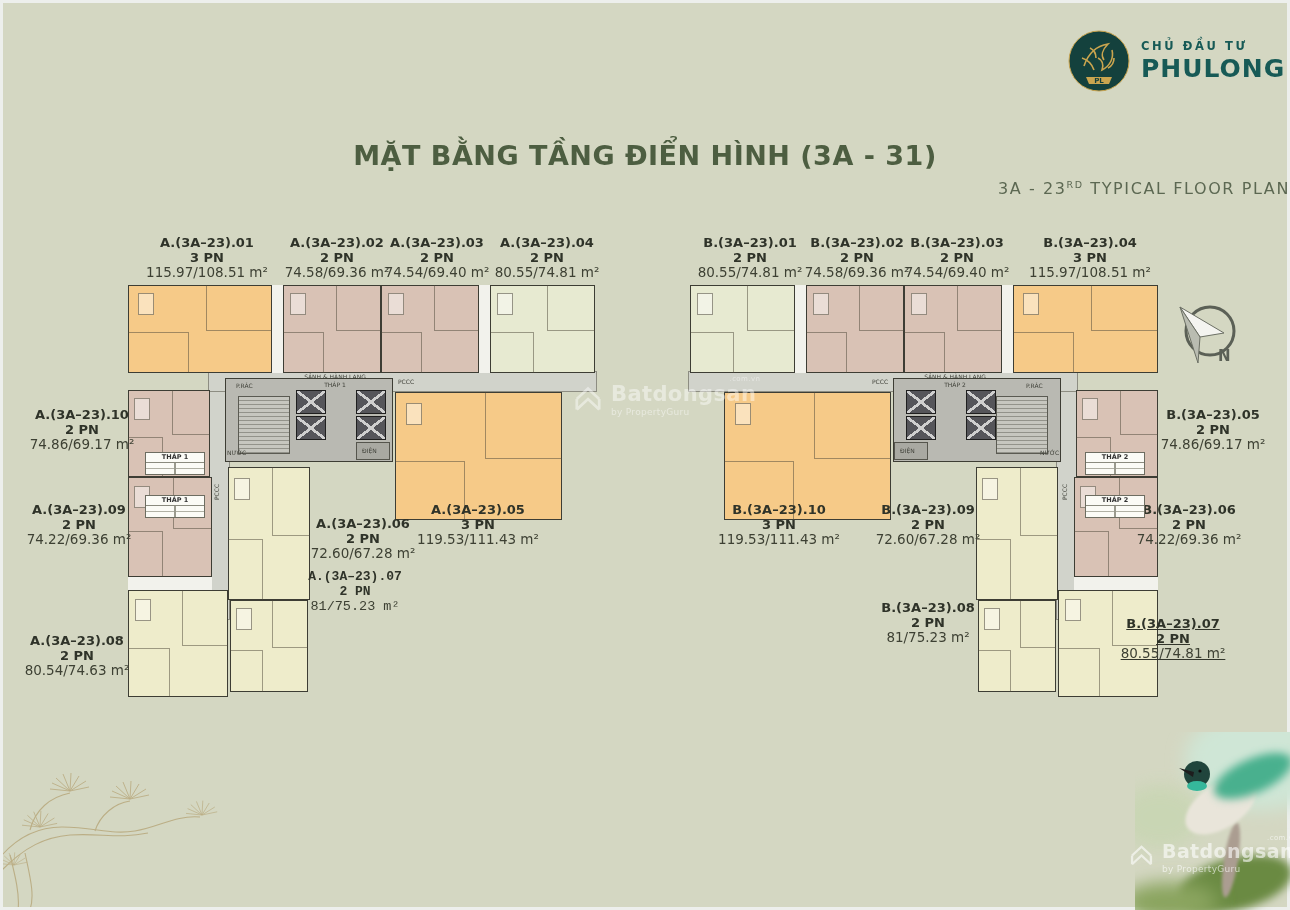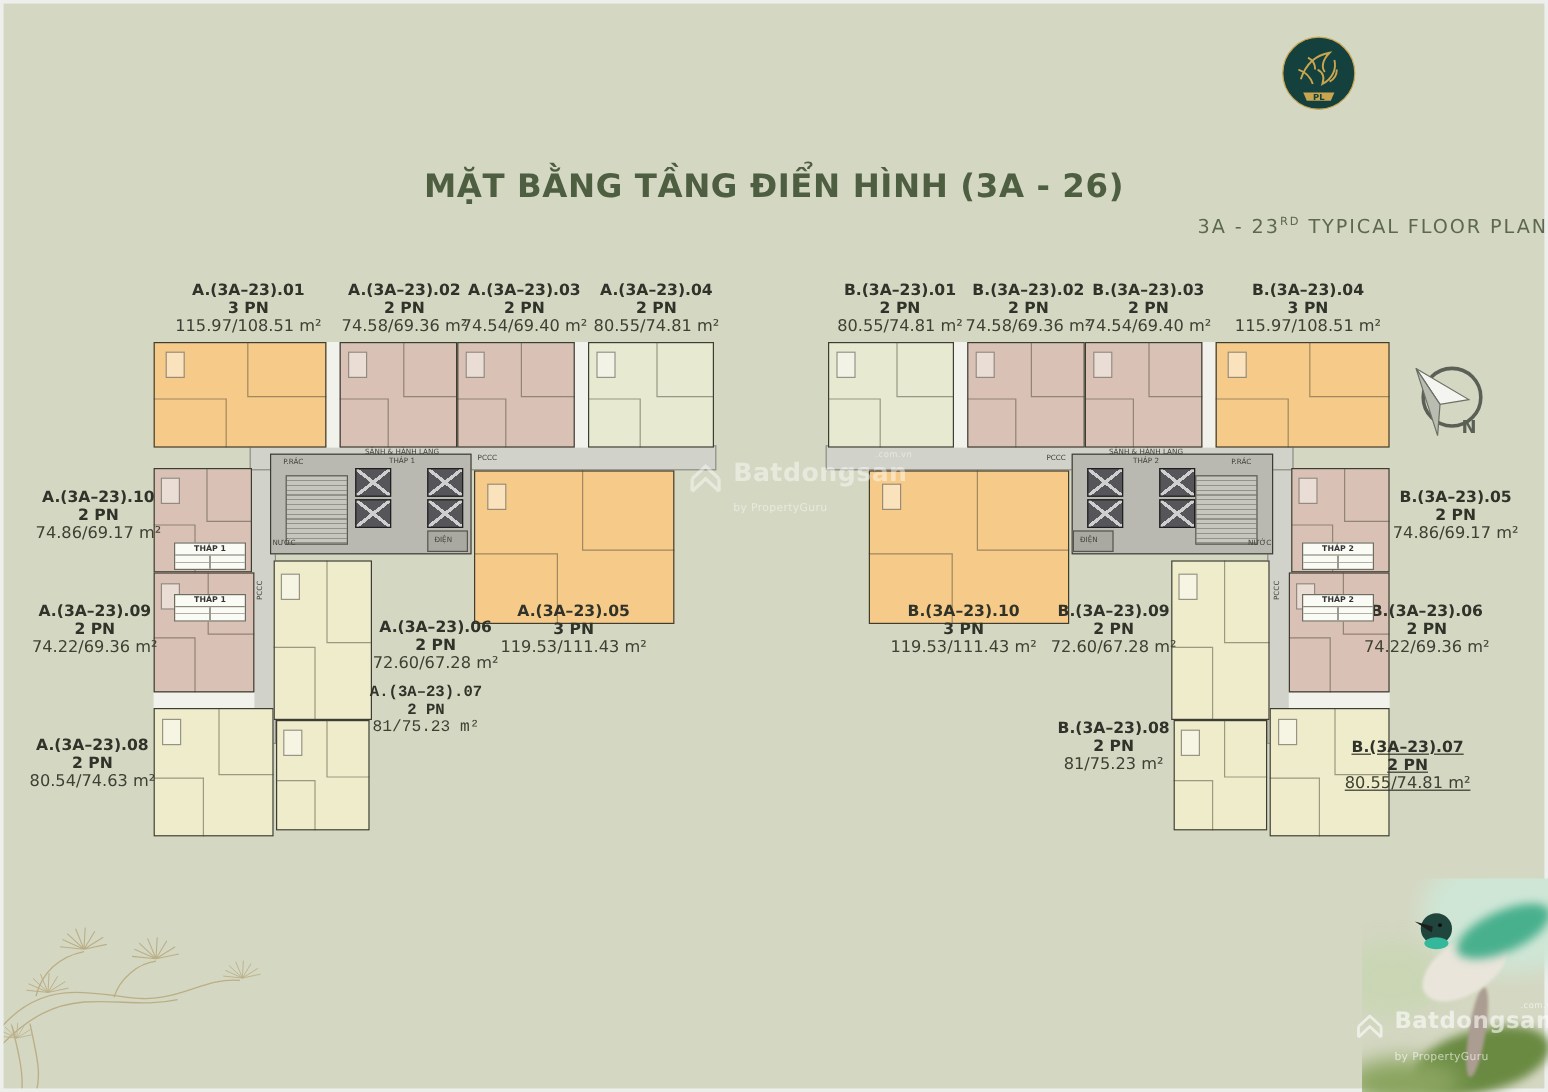--- a/index.html
+++ b/index.html
@@ -59,21 +59,21 @@
 
   
   .compass{position:absolute;left:1168px;top:293px;z-index:3}
 
   
   .wm{position:absolute;display:flex;align-items:flex-start;gap:7px;pointer-events:none}
   .wm-center{left:572px;top:383px;opacity:.45;z-index:4}
   .wm-br{left:1128px;top:842px;opacity:.6;z-index:8}
   .wm-txt{position:relative;color:#fff}
   .wm-brand{font-size:21px;font-weight:bold;letter-spacing:.4px;line-height:1.05}
-  .wm-by{font-size:9px;margin-top:14px;letter-spacing:.3px}
+  .wm-by{font-size:9px;margin-top:2px;letter-spacing:.3px}
   .wm-domain{position:absolute;top:-8px;right:-4px;font-size:7px;letter-spacing:.4px}
   .wm-br .wm-brand{font-size:19px}
 
   
   .pine{position:absolute;left:0;bottom:0;z-index:1}
   .bird{position:absolute;right:0;bottom:0;z-index:7}
   .frame{position:absolute;inset:0;border:3px solid #edefec;pointer-events:none;z-index:6}
 </style>
 </head>
 <body>
@@ -111,23 +111,27 @@
     <g stroke="#caa54f" stroke-width="1.6" fill="none">
       <path d="M16,36 C 20,24 28,16 40,14 C 34,20 33,26 36,30"></path>
       <path d="M44,20 C 46,28 42,36 34,40 C 36,34 34,30 30,28"></path>
       <path d="M14,28 C 20,30 24,34 26,40"></path>
       <path d="M22,18 C 26,20 28,24 28,28"></path>
       <path d="M40,38 C 44,36 46,32 46,28"></path>
     </g>
     <path d="M18,47 L44,47 L41,54 L21,54 Z" fill="#caa54f"></path>
     <text x="31" y="53" text-anchor="middle" font-size="7" font-weight="bold" fill="#14413d">PL</text>
   </svg>
+  <div class="logo-text">
+    <div class="logo-l1">CHỦ ĐẦU TƯ</div>
+    <div class="logo-l2">PHULONG</div>
+  </div>
 </div>
 
-<div class="page-title">MẶT BẰNG TẦNG ĐIỂN HÌNH (3A - 26)</div>
+<div class="page-title">MẶT BẰNG TẦNG ĐIỂN HÌNH (3A - 31)</div>
 <div class="page-subtitle"><span>3A - 23</span><sup>RD</sup><span> TYPICAL FLOOR PLAN</span></div>
 
 <div id="plans">
 
   <div class="gray" style="left:208px;top:371px;width:389px;height:21px"></div>
   <div class="gray" style="left:208px;top:391px;width:22px;height:229px"></div>
   <div class="core" style="left:225px;top:378px;width:168px;height:84px"></div>
   <div class="stairs" style="left:238px;top:396px;width:52px;height:58px"></div>
   <div class="lift" style="left:296px;top:390px"></div>
   <div class="lift" style="left:296px;top:416px"></div>
@@ -255,21 +259,21 @@
     <div class="apt-label" style="left: 280px; top: 570px; font-family: Liberation Mono, monospace;">
       <div class="apt-name">A.(3A–23).07</div>
       <div class="apt-pn">2 PN</div>
       <div class="apt-area">81/75.23 m²</div>
     </div>
     <div class="unit u-yellow" style="left: 128px; top: 590px; width: 100px; height: 107px;">
       <i class="rmA"></i>
       <i class="rmB"></i>
       <i class="bed"></i>
     </div>
-    <div class="apt-label" style="left: 2px; top: 615px;">
+    <div class="apt-label" style="left: 2px; top: 634px;">
       <div class="apt-name">A.(3A–23).08</div>
       <div class="apt-pn">2 PN</div>
       <div class="apt-area">80.54/74.63 m²</div>
     </div>
     <div class="unit u-tan" style="left: 128px; top: 477px; width: 84px; height: 100px;">
       <i class="rmA"></i>
       <i class="rmB"></i>
       <i class="bed"></i>
     </div>
     <div class="apt-label" style="left: 4px; top: 503px;">
@@ -375,21 +379,21 @@
     <div class="apt-label" style="left: 853px; top: 503px;">
       <div class="apt-name">B.(3A–23).09</div>
       <div class="apt-pn">2 PN</div>
       <div class="apt-area">72.60/67.28 m²</div>
     </div>
     <div class="unit u-orange" style="left: 724px; top: 392px; width: 167px; height: 128px;">
       <i class="rmA"></i>
       <i class="rmB"></i>
       <i class="bed"></i>
     </div>
-    <div class="apt-label" style="left: 728px; top: 503px;">
+    <div class="apt-label" style="left: 704px; top: 503px;">
       <div class="apt-name">B.(3A–23).10</div>
       <div class="apt-pn">3 PN</div>
       <div class="apt-area">119.53/111.43 m²</div>
     </div>
   </div>
 
 <div class="compass">
   <svg width="80" height="80" viewBox="0 0 80 80">
     <circle cx="42" cy="38" r="24" fill="none" stroke="#5b6056" stroke-width="3"></circle>
     <polygon points="12,14 56,40 32,44" fill="#f4f4f0" stroke="#6b6f64" stroke-width="1"></polygon>

